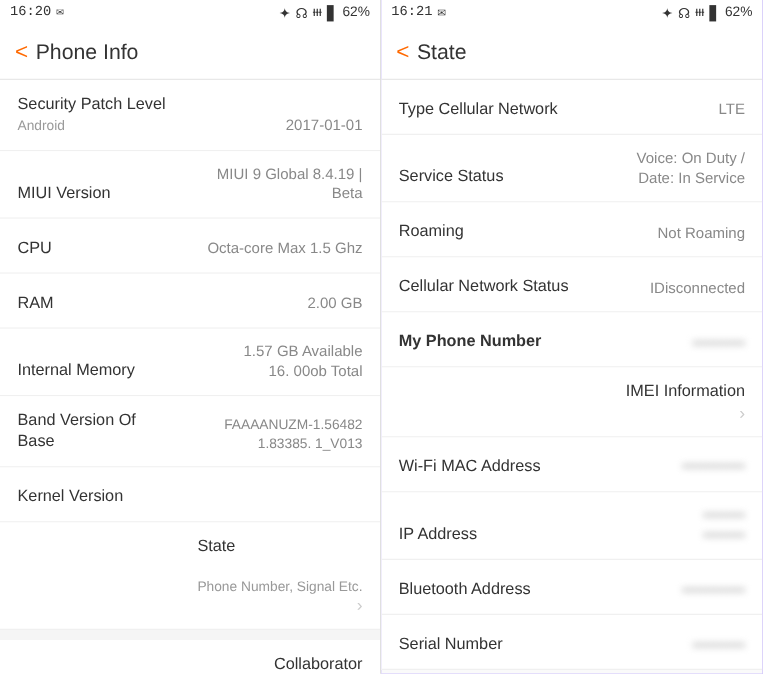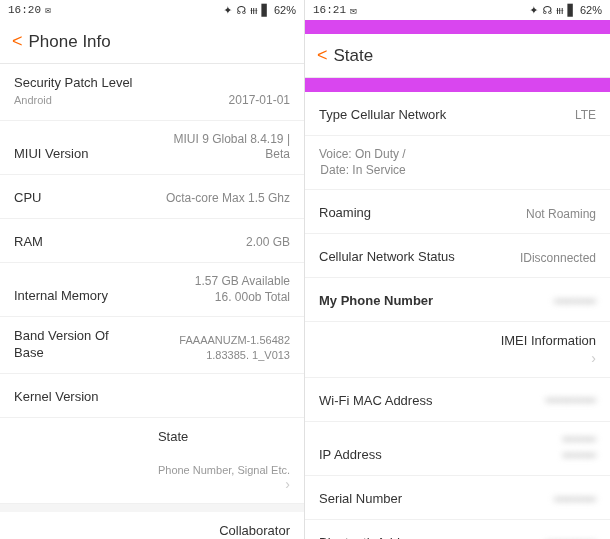--- a/index.html
+++ b/index.html
@@ -30,25 +30,24 @@
     .panel-left {
       width: 305px;
       background: #fafafa;
       border-right: 1px solid #e0e0e0;
       display: flex;
       flex-direction: column;
       overflow: hidden;
     }
     .panel-right {
       width: 305px;
-      background: #d946ef;
+      background: #c4b5fd;
       display: flex;
       flex-direction: column;
       overflow: hidden;
-      gap: 14px;
     }
 
     
     .header {
       display: flex;
       align-items: center;
       padding: 10px 12px;
       background: #fff;
       border-bottom: 1px solid #e8e8e8;
       height: 44px;
@@ -229,20 +228,21 @@
   </div>
 
   <div class="info-list">
 
     <div class="info-row">
       <div class="info-row-label">Type Cellular Network</div>
       <div class="info-row-value">LTE</div>
     </div>
 
     <div class="info-row">
+      <div class="info-row-label">Service Status</div>
       <div class="info-row-value">Voice: On Duty /<br>Date: In Service</div>
     </div>
 
     <div class="info-row">
       <div class="info-row-label">Roaming</div>
       <div class="info-row-value">Not Roaming</div>
     </div>
 
     <div class="info-row">
       <div class="info-row-label">Cellular Network Status</div>
@@ -263,23 +263,23 @@
       <div class="info-row-label">Wi-Fi MAC Address</div>
       <div class="info-row-value blurred">••••••••••••</div>
     </div>
 
     <div class="info-row">
       <div class="info-row-label">IP Address</div>
       <div class="info-row-value blurred">••••••••<br>••••••••</div>
     </div>
 
     <div class="info-row">
+      <div class="info-row-label">Bluetooth Address</div>
+      <div class="info-row-value blurred">••••••••••••</div>
+    </div>
+
+    <div class="info-row">
       <div class="info-row-label">Serial Number</div>
       <div class="info-row-value blurred">••••••••••</div>
     </div>
 
-    <div class="info-row">
-      <div class="info-row-label">Bluetooth Address</div>
-      <div class="info-row-value blurred">••••••••••••</div>
-    </div>
-
   </div>
 </div>
 
 </body></html>

